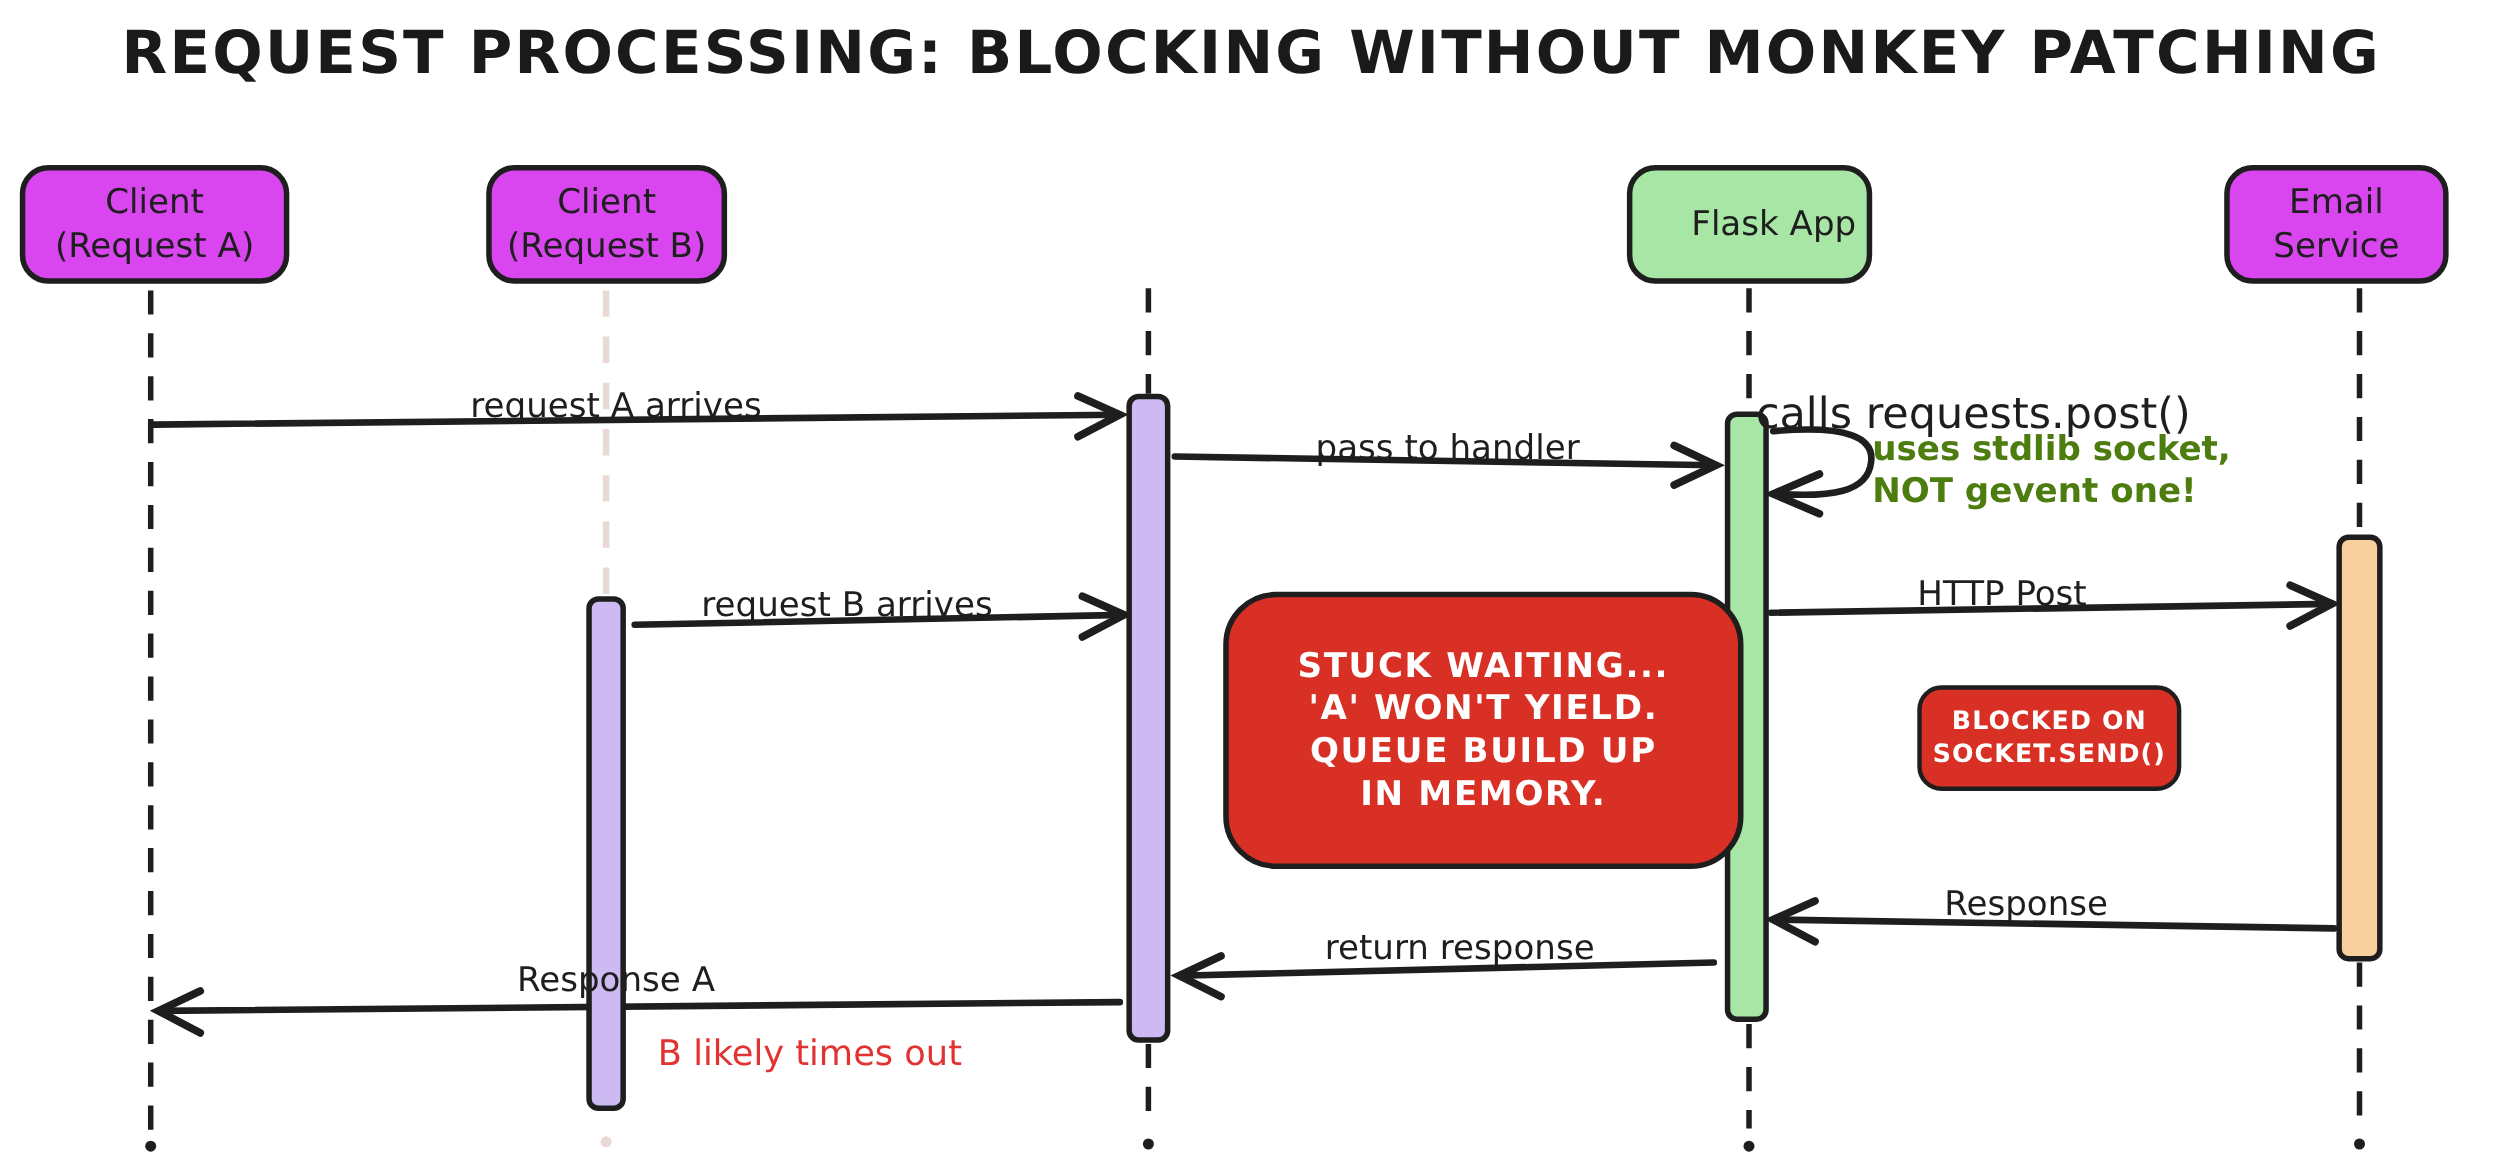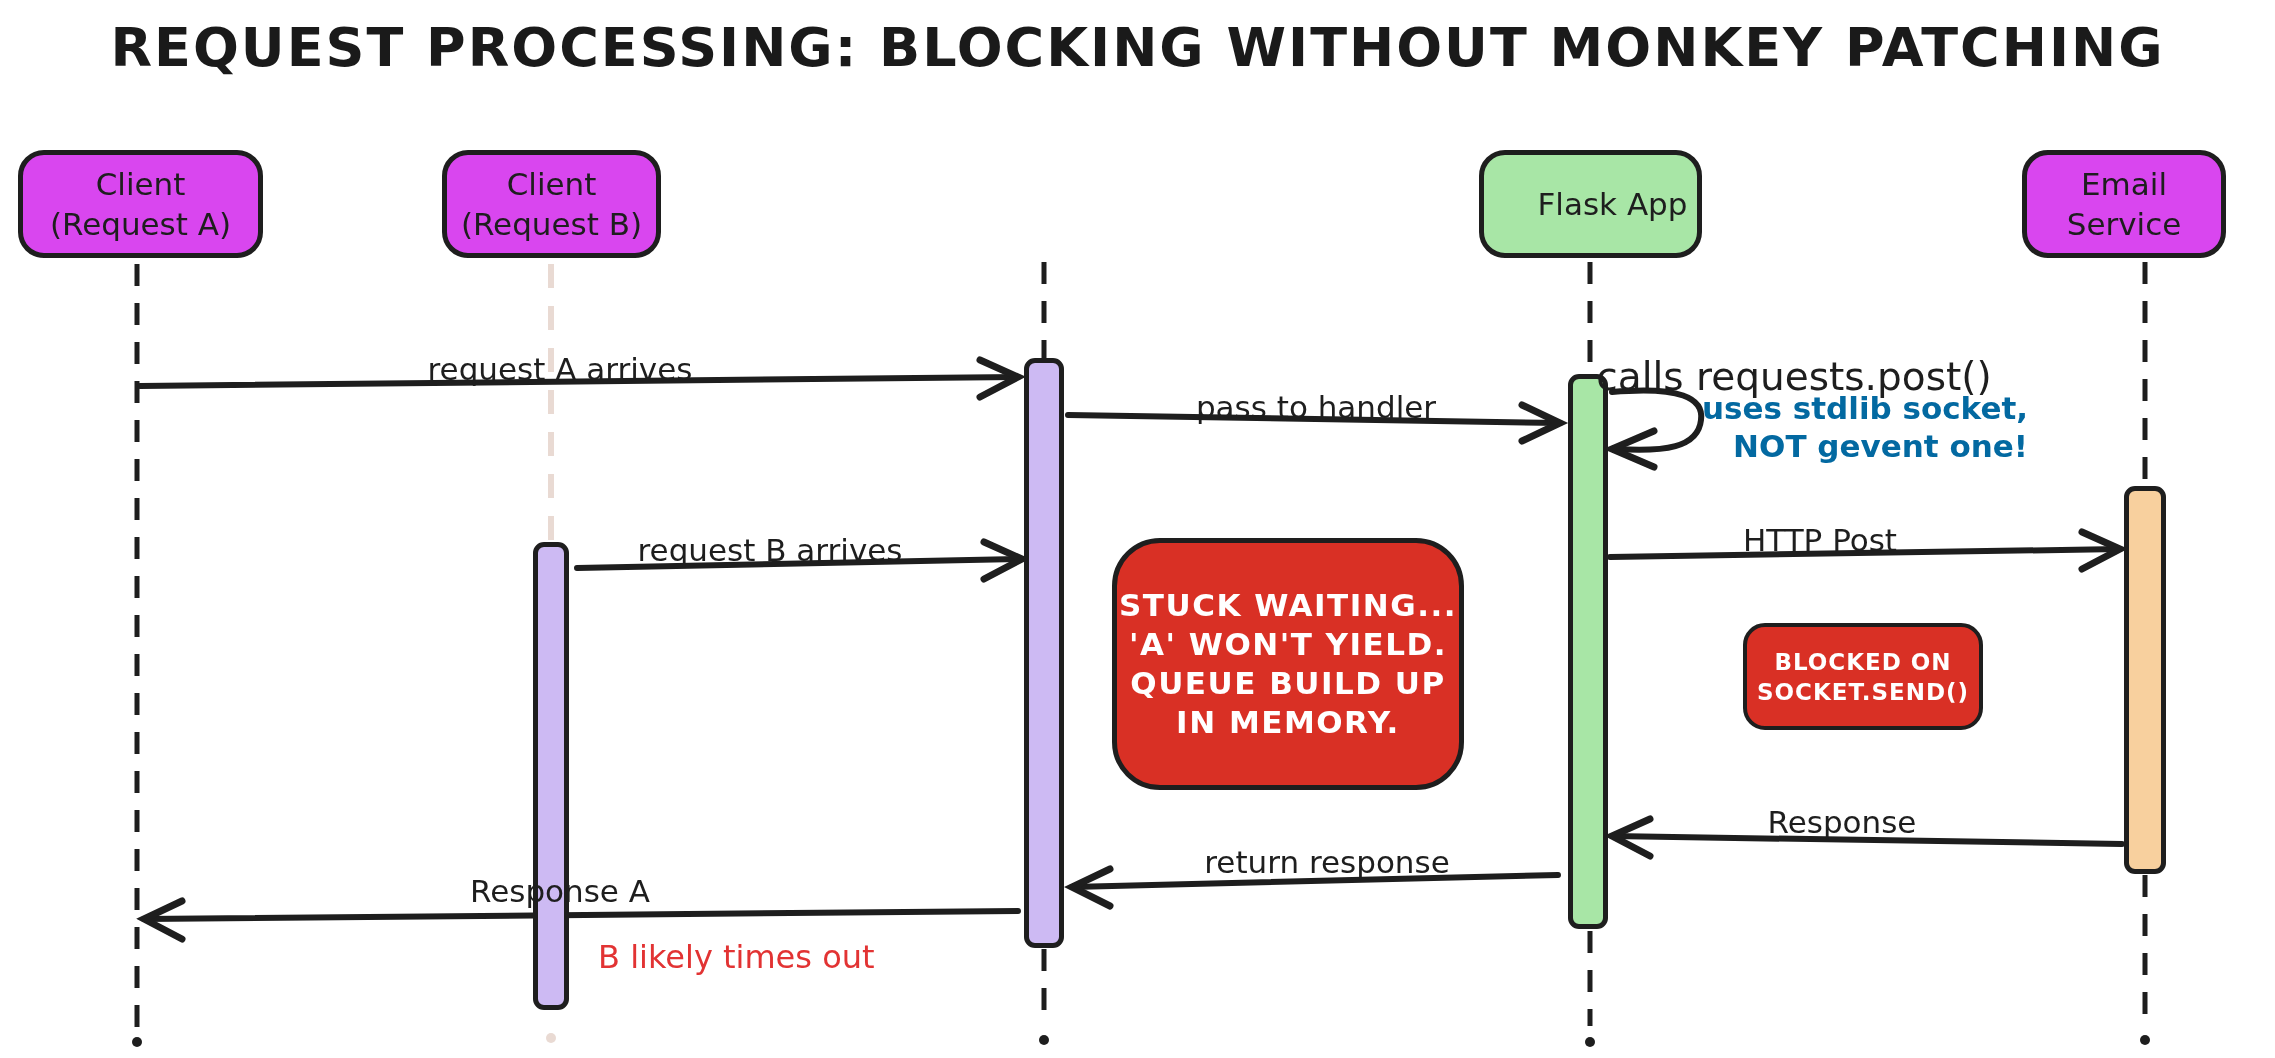--- a/index.html
+++ b/index.html
@@ -29,21 +29,21 @@
     font-size:31px;color:#1e1e1e;margin-top:18px;
   }
   .note-red{
     position:absolute;background:#d93025;border:5px solid #1e1e1e;
     display:flex;flex-direction:column;align-items:center;justify-content:center;
     color:#ffffff;font-weight:bold;text-align:center;box-sizing:border-box;
   }
   .note-red.big{font-size:31px;line-height:39px;letter-spacing:1.5px;border-radius:48px;}
   .note-red.small{font-size:23px;line-height:30px;letter-spacing:1px;border-radius:22px;border-width:4px;}
   .side-note{position:absolute;white-space:nowrap;font-weight:bold;}
-  .side-note.orange{color:#0369a1;font-size:31px;line-height:38px;text-align:right;}
+  .side-note.orange{color:#4d7c0f;font-size:31px;line-height:38px;}
   .side-note.red{color:#e23333;font-size:32px;line-height:43px;font-weight:normal;}
   svg.layer{position:absolute;left:0;top:0;}
 </style>
 </head>
 <body>
 
 <div class="canvas">
 
   <div class="title">REQUEST PROCESSING: BLOCKING WITHOUT MONKEY PATCHING</div>
 
@@ -121,27 +121,27 @@
   <div class="msg" style="left:1820px;top:504px;">HTTP Post</div>
   <div class="msg" style="left:1842px;top:786px;">Response</div>
   <div class="msg" style="left:1327px;top:826px;">return response</div>
   <div class="msg" style="left:560px;top:855px;">Response A</div>
 
   <div class="side-note orange" style="left:1702px;top:389px;">
     <div>uses stdlib socket,</div>
     <div>NOT gevent one!</div>
   </div>
 
-  <div class="note-red big" style="left:1112px;top:538px;width:352px;height:252px;justify-content:center;">
+  <div class="note-red big" style="left:1112px;top:538px;width:473px;height:252px;justify-content:center;">
     <div>STUCK WAITING...</div>
     <div>'A' WON'T YIELD.</div>
     <div>QUEUE BUILD UP</div>
     <div>IN MEMORY.</div>
   </div>
-  <div class="note-red small" style="left:1743px;top:623px;width:240px;height:107px;">
+  <div class="note-red small" style="left:1743px;top:623px;width:240px;height:96px;">
     <div>BLOCKED ON</div>
     <div>SOCKET.SEND()</div>
   </div>
 
   <div class="side-note red" style="left:598px;top:936px;">
     <div>B likely times out</div>
   </div>
 
 </div>
 

